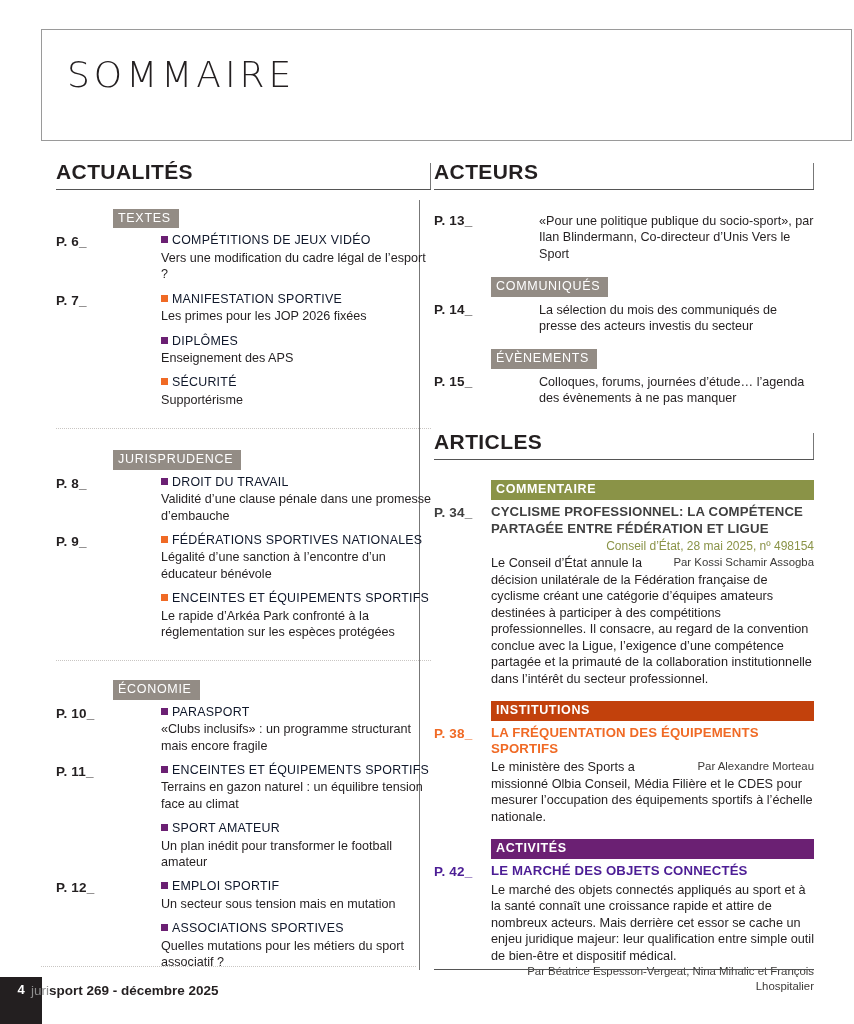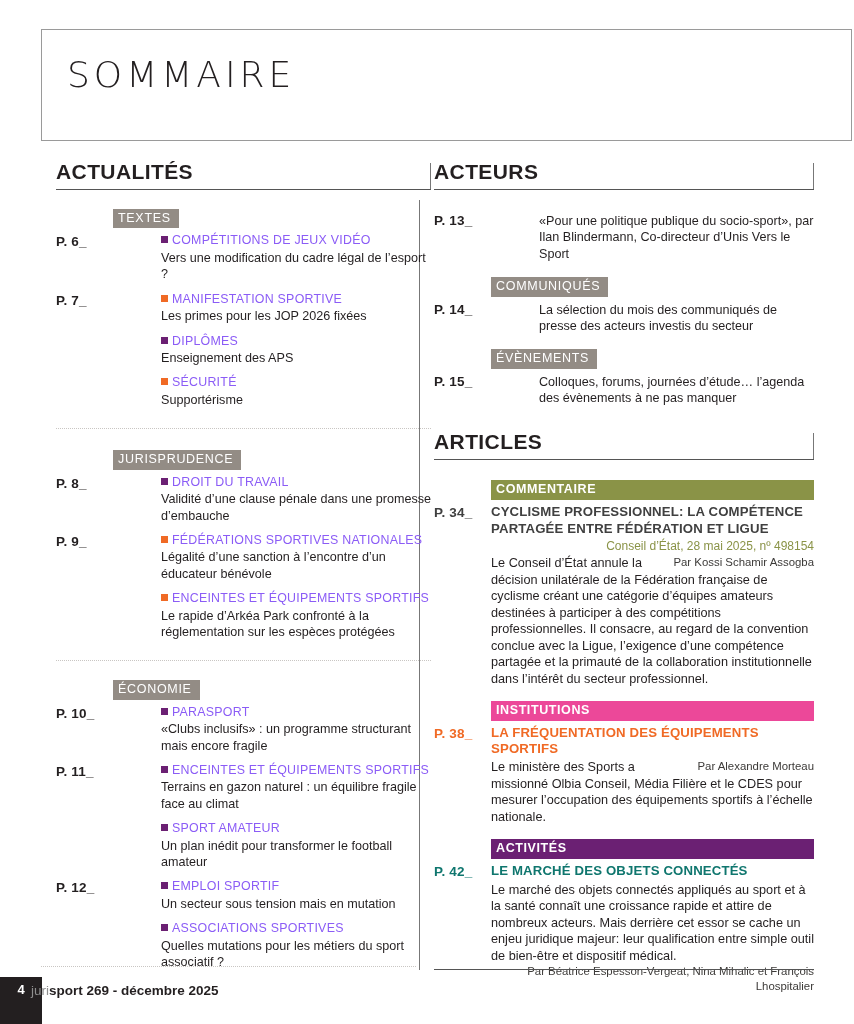--- a/index.html
+++ b/index.html
@@ -52,21 +52,21 @@
   }
 
   
   .entry{display:flex;align-items:flex-start;gap:48px;}
   .pnum{
     width:57px;flex:none;font-size:13.5px;font-weight:bold;color:#231f20;
     padding-top:1px;letter-spacing:.2px;
   }
   .ebody{flex:1;min-width:0;}
   .etitle{
-    font-size:12.4px;letter-spacing:.25px;line-height:1.25;color:#8b5cf6;
+    font-size:12.4px;letter-spacing:.25px;line-height:1.25;color:#0f172a;
     display:block;
   }
   .bullet{
     display:inline-block;width:7px;height:7px;margin-right:4px;
     position:relative;top:-1px;
   }
   .b-purple{background:#6b2073;}
   .b-orange{background:#f06a25;}
   .edesc{
     font-size:12.6px;line-height:1.3;color:#231f20;margin-top:1px;
@@ -76,30 +76,30 @@
   .dotted{
     border-top:1px dotted #c9c6c3;margin:13px 0 13px 0;width:100%;height:0;
   }
 
   
   .art-bar{
     display:block;color:#fff;font-size:12.5px;font-weight:600;letter-spacing:.6px;
     padding:2px 6px 3px 5px;line-height:1.2;
   }
   .bar-olive{background:#8a9347;}
-  .bar-orange{background:#ec4899;}
+  .bar-orange{background:#c2410c;}
   .bar-purple{background:#6b2073;}
   .art{display:flex;align-items:flex-start;margin-top:4px;}
   .art .pnum{width:57px;}
   .art-title{
     font-size:13.2px;font-weight:bold;line-height:1.22;letter-spacing:.15px;
   }
   .t-olive{color:#404040;}
   .t-orange{color:#f06a25;}
-  .t-purple{color:#0f766e;}
+  .t-purple{color:#4c1d95;}
   .art-ref{font-size:12px;color:#8a9347;margin-top:2px;line-height:1.3;text-align:right;}
   .art-text{font-size:12.7px;line-height:1.30;color:#231f20;margin-top:1px;}
   .byline{
     font-size:11.4px;color:#3c3a38;text-align:right;display:block;
     margin-top:0;line-height:1.3;
   }
   .byline.inline{float:right;margin-left:10px;}
   .clearfix::after{content:"";display:block;clear:both;}
 
   
@@ -230,21 +230,21 @@
           <span class="etitle"><span class="bullet b-purple"></span><span>PARASPORT</span></span>
           <div class="edesc">«Clubs inclusifs» : un programme structurant mais encore fragile</div>
         </div>
       </div>
       <div class="gap-sm"></div>
 
       <div class="entry">
         <div class="pnum">P. 11_</div>
         <div class="ebody">
           <span class="etitle"><span class="bullet b-purple"></span><span>ENCEINTES ET ÉQUIPEMENTS SPORTIFS</span></span>
-          <div class="edesc">Terrains en gazon naturel : un équilibre fragile face au climat</div>
+          <div class="edesc">Terrains en gazon naturel : un équilibre tension face au climat</div>
         </div>
       </div>
       <div class="gap-sm"></div>
 
       <div class="entry">
         <div class="pnum"></div>
         <div class="ebody">
           <span class="etitle"><span class="bullet b-purple"></span><span>SPORT AMATEUR</span></span>
           <div class="edesc">Un plan inédit pour transformer le football amateur</div>
         </div>

